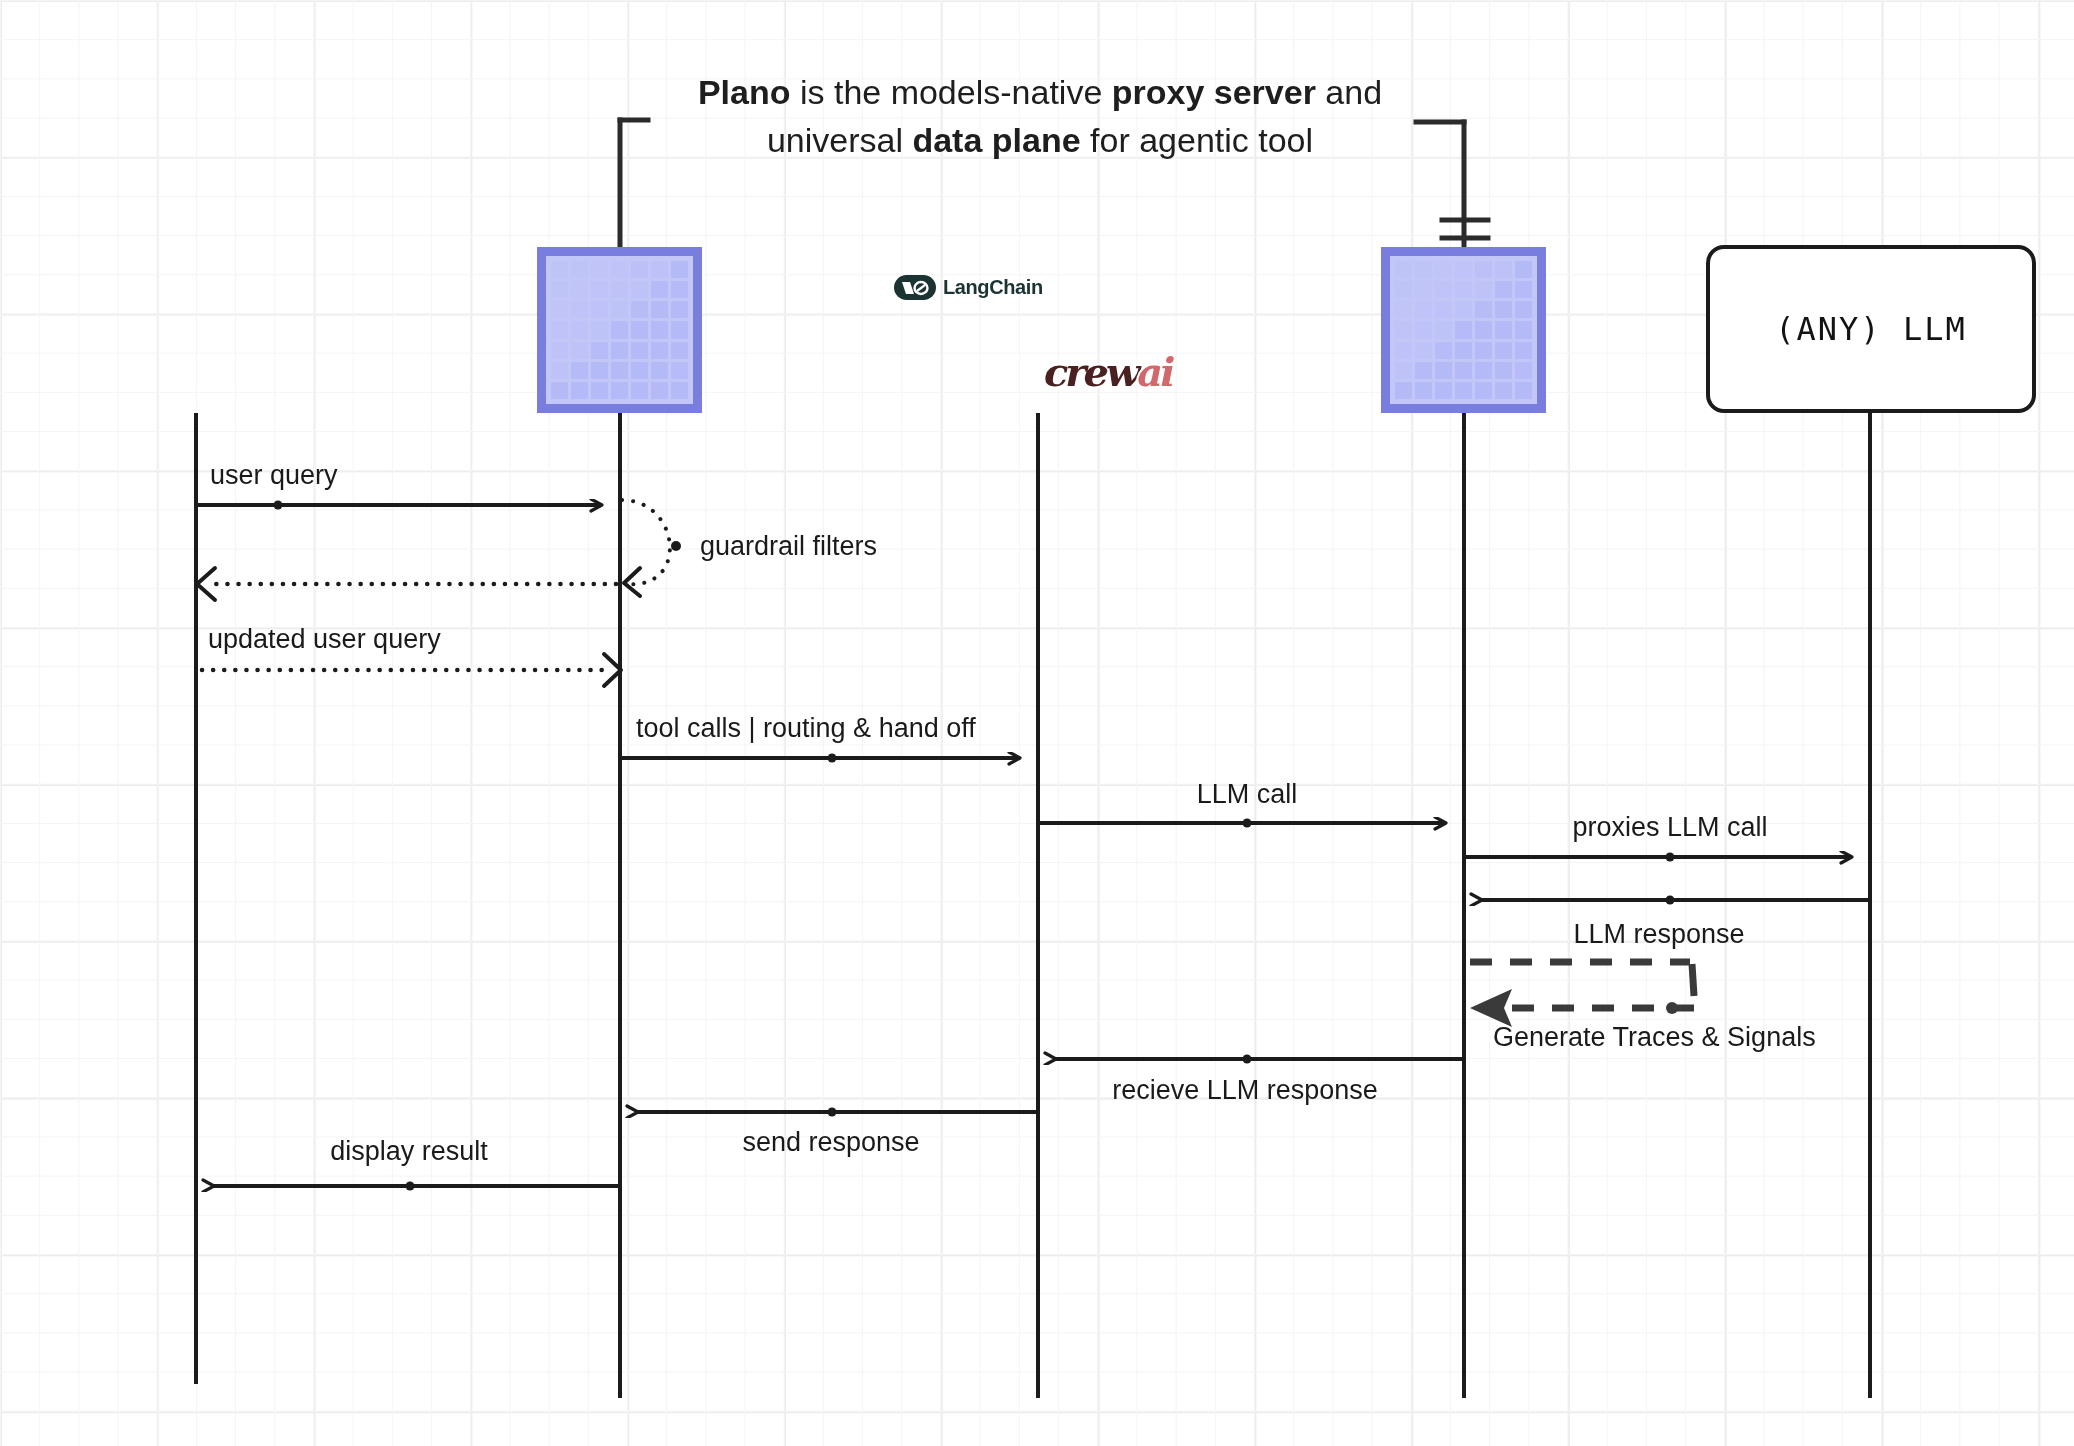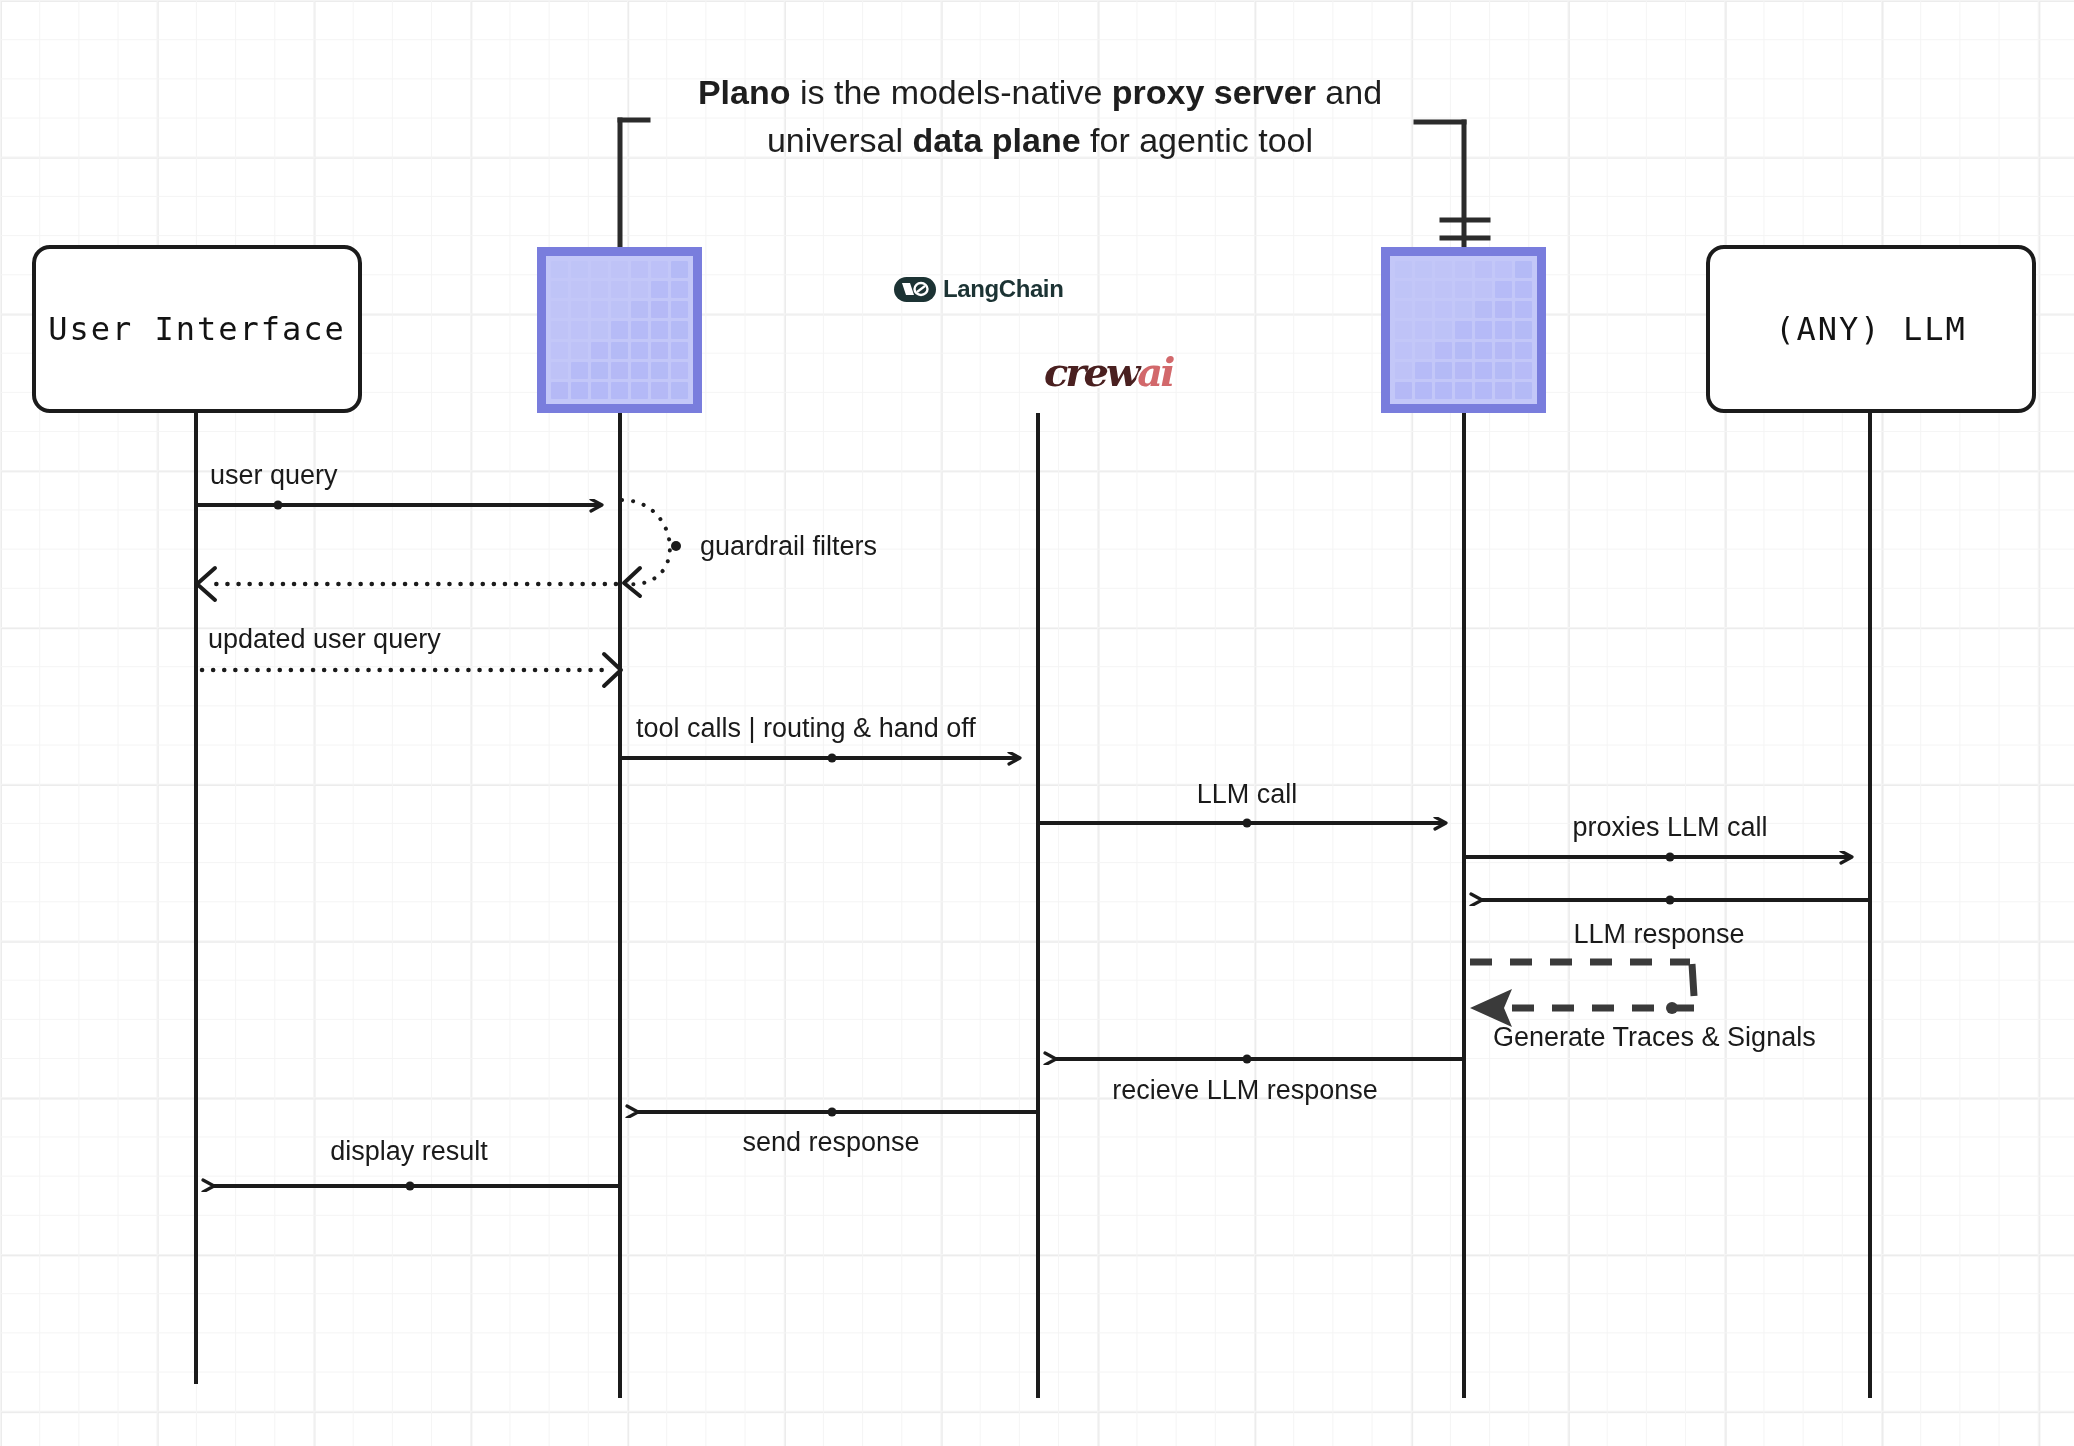--- a/index.html
+++ b/index.html
@@ -109,21 +109,21 @@
     gap: 7px;
   }
   #langchain-mark {
     width: 42px; height: 25px;
     background: #1c3334;
     border-radius: 13px;
     display: flex; align-items: center; justify-content: center;
   }
   #langchain-text {
     font-family: "Liberation Sans", sans-serif;
-    font-size: 24px;
+    font-size: 20px;
     font-weight: 600;
     color: #1c3334;
     letter-spacing: -0.4px;
   }
   #crewai-logo {
     position: absolute;
     font-family: "DejaVu Serif", serif;
     font-size: 40px;
     font-style: italic;
     font-weight: 700;
@@ -246,23 +246,20 @@
       <line x1="618" y1="1186" x2="214" y2="1186" stroke="#1b1b1b" stroke-width="4" marker-end="url(#arrowOpenL)"></line>
       <circle cx="410" cy="1186" r="4.5" fill="#1b1b1b"></circle>
     </g>
   </svg>
 
   <div id="title-block">
     <span style="font-weight:700">Plano</span><span> is the models-native </span><span style="font-weight:700">proxy server</span><span> and</span><br>
     <span>universal </span><span style="font-weight:700">data plane</span><span> for agentic tool</span>
   </div>
 
-  <div class="pbox" style="left:32px; top:245px; width:330px; height:168px;">
-    <span class="pbox-label">User Interface</span>
-  </div>
 
   <div class="plano-box" style="left:537px; top:247px; width:165px; height:166px;">
     <div class="plano-inner">
       <div class="plano-cell" style="opacity:.18"></div>
         <div class="plano-cell" style="opacity:.18"></div>
         <div class="plano-cell" style="opacity:.20"></div>
         <div class="plano-cell" style="opacity:.22"></div>
         <div class="plano-cell" style="opacity:.42"></div>
         <div class="plano-cell" style="opacity:.38"></div>
         <div class="plano-cell" style="opacity:.85"></div>

